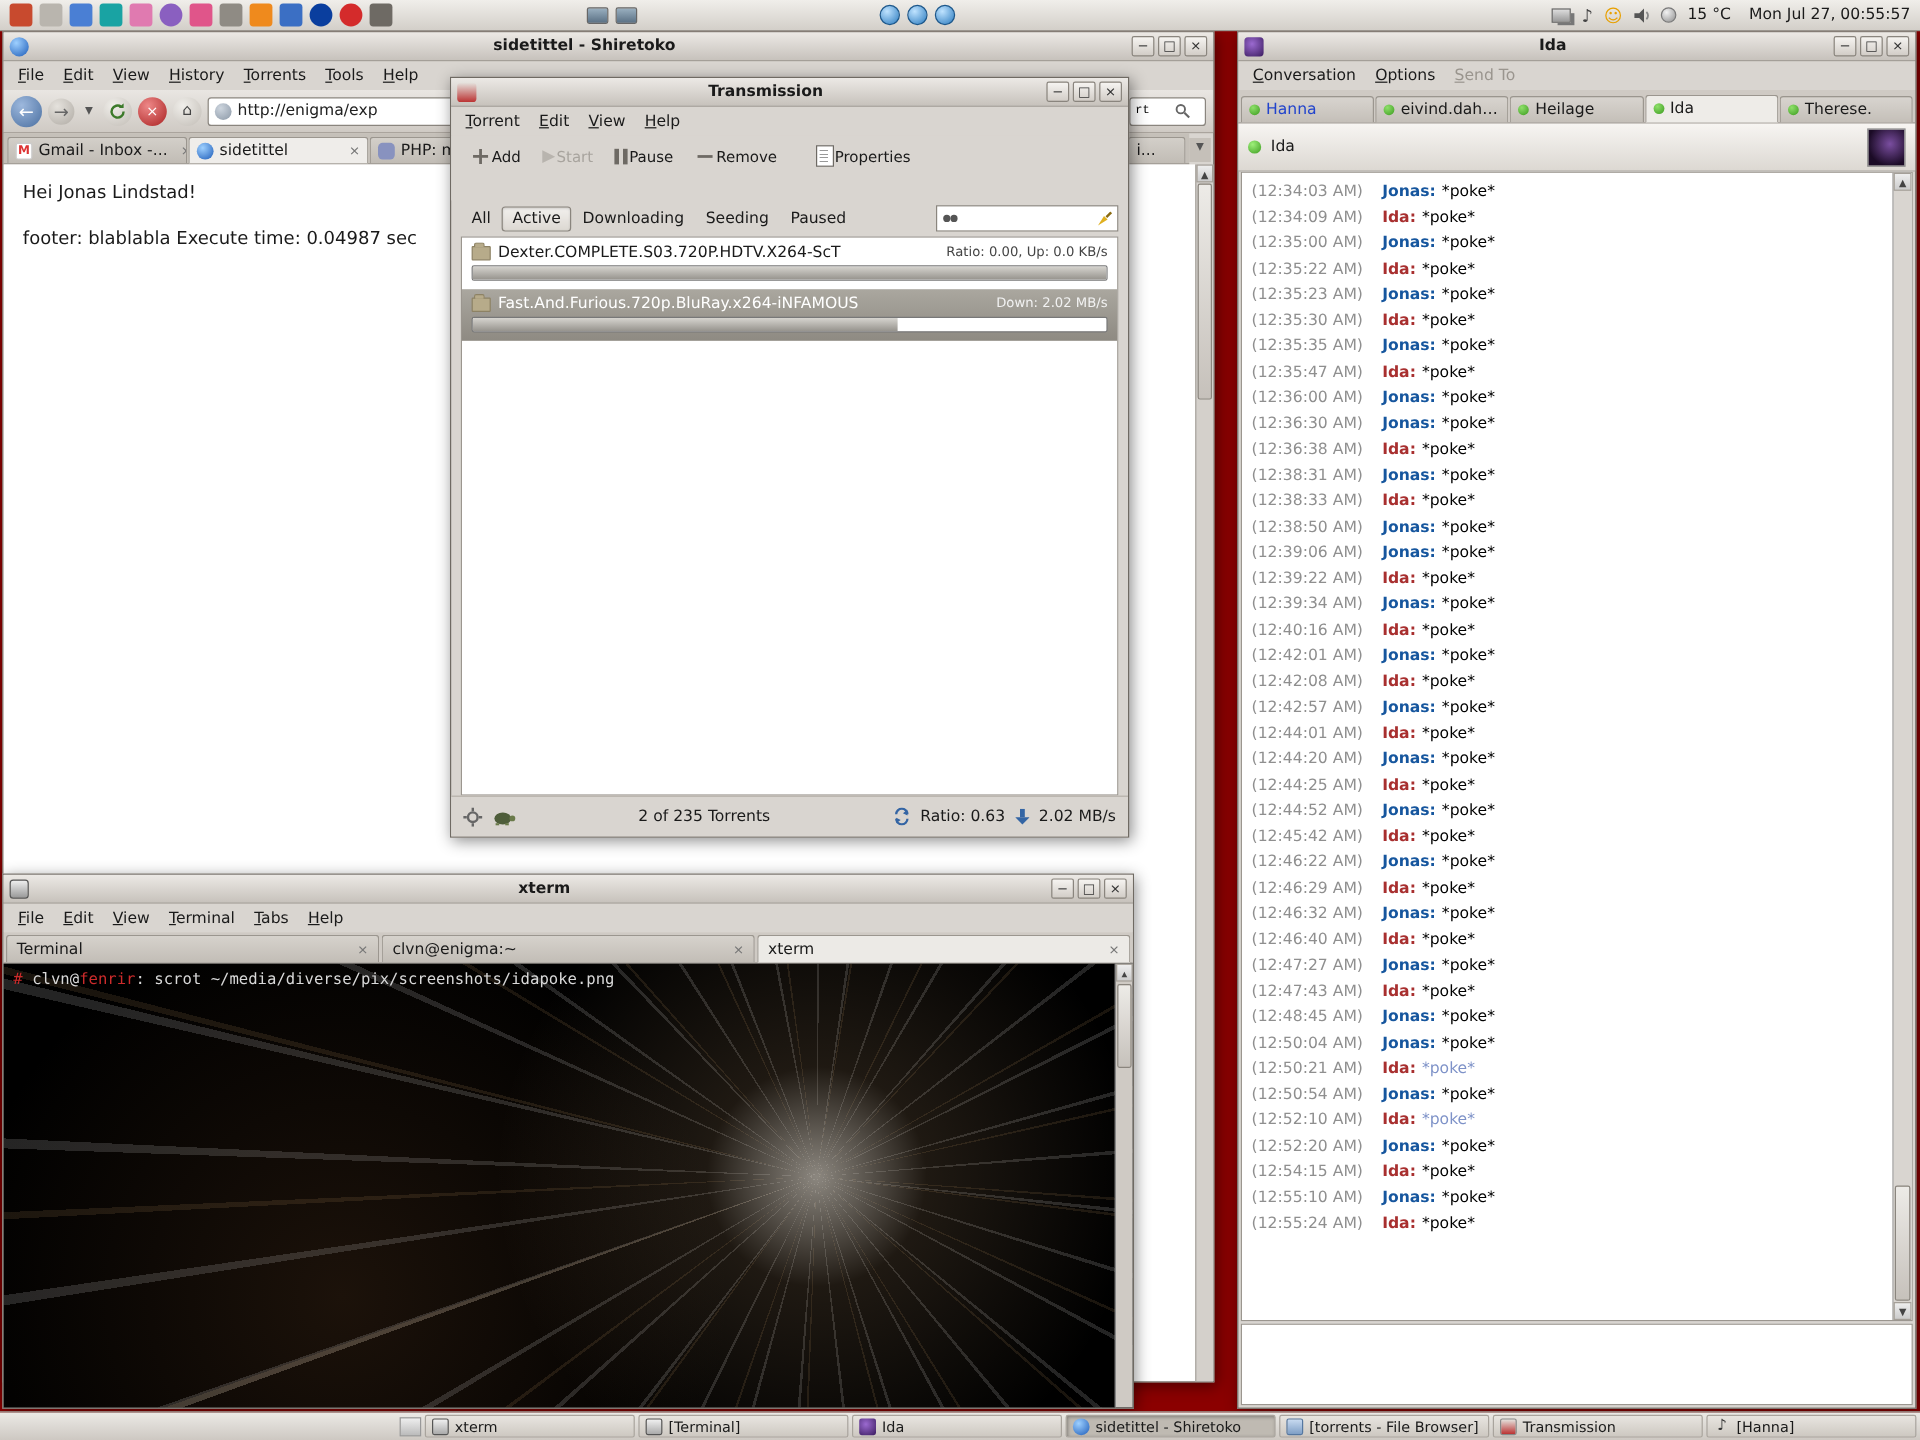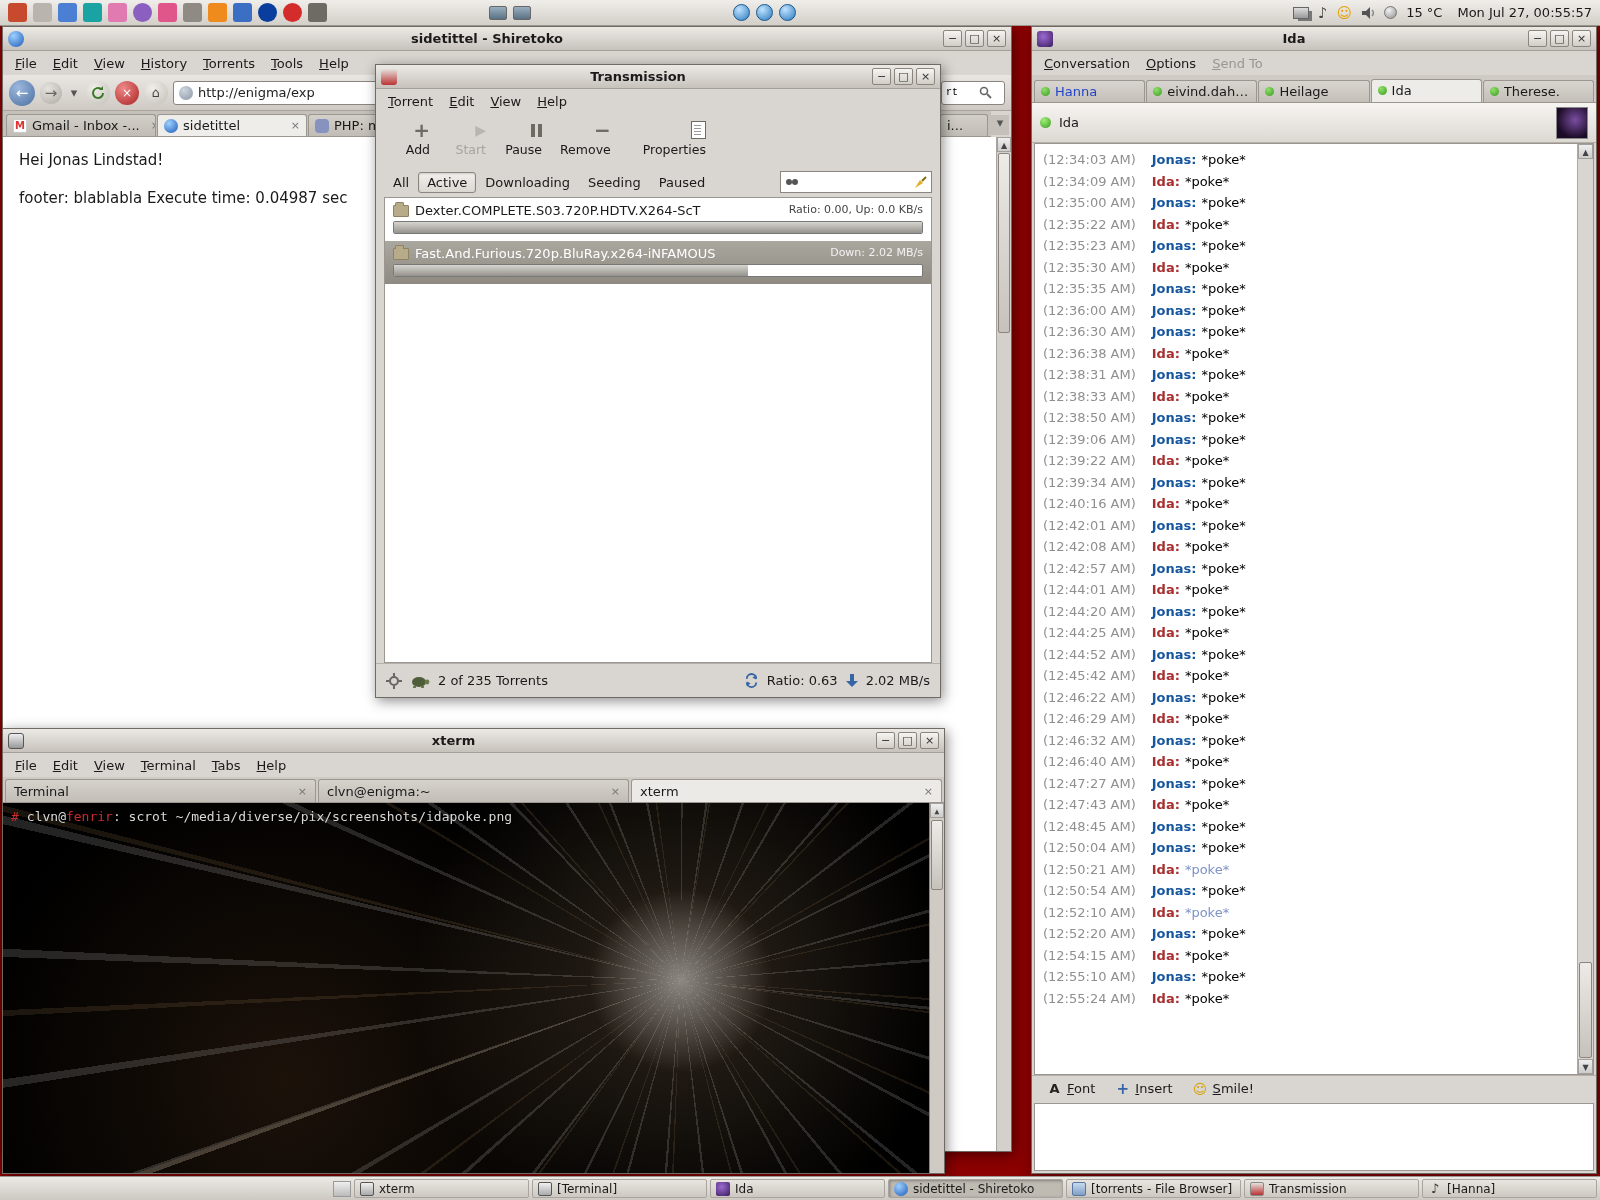--- a/index.html
+++ b/index.html
@@ -54,21 +54,21 @@
 .ffchev{width:18px;height:20px;margin:4px 2px 0 0;color:#555;text-align:center}
 .fcontent{flex:1;background:#fff;position:relative;padding:14px 16px;font-size:15px}
 .fheading{margin-bottom:20px}
 .ffscroll{position:absolute;top:0;bottom:0;right:0;width:15px;background:#d4d0cb;border-left:1px solid #a9a49d}
 .ffscroll .sthumb{top:16px;height:180px}
 
 
 #win-tr{left:375px;top:64px;width:566px;height:634px;z-index:3}
 .tr-ico{background:linear-gradient(#e4e1dc,#b33)}
 .ttools{flex:0 0 54px;display:flex;align-items:flex-start;padding:4px 8px 2px;gap:2px;background:#d9d5d0}
-.titem{display:flex;flex-direction:column;align-items:flex-end;gap:1px;min-width:54px;padding:2px 8px;font-size:12.5px;border-radius:3px}
+.titem{display:flex;flex-direction:row;align-items:center;gap:1px;min-width:54px;padding:2px 8px;font-size:12.5px;border-radius:3px}
 .titem:nth-of-type(5){margin-left:14px}
 .tbi{height:22px;display:flex;align-items:center;justify-content:center;font-size:20px;color:#6e6a64;font-weight:bold}
 .tbi-add::before{content:"+"}
 .tbi-start::before{content:"▶";font-size:14px;color:#b8b4ae;font-weight:normal}
 .tbi-pause::before{content:"";width:11px;height:13px;background:linear-gradient(90deg,#6e6a64 0 4px,transparent 4px 7px,#6e6a64 7px 11px)}
 .tbi-remove::before{content:"−"}
 .tbi-properties::before{content:"";width:13px;height:16px;background:#fff;border:1px solid #6e6a64;background-image:repeating-linear-gradient(#999 0 1px,transparent 1px 3px);background-size:7px 10px;background-position:2px 3px;background-repeat:no-repeat}
 .titem.disabled{color:#a8a49e}
 .tfilter{flex:0 0 30px;display:flex;align-items:center;gap:3px;padding:0 8px}
 .fbtn{padding:2px 8px;border:1px solid transparent;border-radius:3px}
@@ -80,21 +80,21 @@
 .line1{display:flex;align-items:flex-start;gap:6px;margin-bottom:3px}
 .tname{flex:1;white-space:nowrap;overflow:hidden}
 .tstats{font-size:11px;color:#444;white-space:nowrap}
 .folder{width:16px;height:12px;flex:0 0 16px;background:#b7ab8a;border:1px solid #8d8264;border-radius:1px;position:relative;margin-top:2px}
 .folder::before{content:"";position:absolute;top:-4px;left:1px;width:7px;height:3px;background:#b7ab8a;border:1px solid #8d8264;border-bottom:none;border-radius:2px 2px 0 0}
 .pbar{height:13px;border:1px solid #787878;border-radius:2px;background:#fff;overflow:hidden}
 .pfill{height:100%;background:linear-gradient(#d6d4cf,#96938d)}
 .trow.selected{background:linear-gradient(#aaa79f,#8e8a82);color:#fff}
 .trow.selected .tstats{color:#f2f2f2}
 .tstatus{flex:0 0 34px;display:flex;align-items:center;gap:8px;padding:0 10px;background:#d9d5d0;border-top:1px solid #b5b0a9}
-.tcount{flex:1;text-align:left}
+.tcount{flex:1;text-align:center}
 .statico{display:flex;align-items:center}
 
 
 #win-xt{left:2px;top:728px;width:943px;height:446px;z-index:4}
 .xt-ico{background:linear-gradient(#eee,#999);border:1px solid #555}
 .xtabs{flex:0 0 26px;display:flex;background:#cfcac4;border-bottom:1px solid #9b968f;padding:2px 2px 0;gap:2px}
 .xtab{flex:1;display:flex;align-items:center;border:1px solid #9b968f;border-bottom:none;border-radius:3px 3px 0 0;background:linear-gradient(#d6d2cc,#c2bdb6);padding:2px 8px;overflow:hidden;white-space:nowrap}
 .xtab.active{background:#eceae6}
 .term{flex:1;background:#000;position:relative;overflow:hidden;font-family:"DejaVu Sans Mono","Liberation Mono",monospace;font-size:13px}
 .fractal{position:absolute;inset:0;background:
@@ -337,20 +337,23 @@
       </div>
 
       <div class="msg">
         <span class="mtime">(12:35:30 AM)</span><span class="msender s-ida">Ida</span><span class="mtext">*poke*</span>
       </div>
 
       <div class="msg">
         <span class="mtime">(12:35:35 AM)</span><span class="msender s-jonas">Jonas</span><span class="mtext">*poke*</span>
       </div>
 
+      <div class="msg">
+        <span class="mtime">(12:35:47 AM)</span><span class="msender s-ida">Ida</span><span class="mtext">*poke*</span>
+      </div>
 
       <div class="msg">
         <span class="mtime">(12:36:00 AM)</span><span class="msender s-jonas">Jonas</span><span class="mtext">*poke*</span>
       </div>
 
       <div class="msg">
         <span class="mtime">(12:36:30 AM)</span><span class="msender s-jonas">Jonas</span><span class="mtext">*poke*</span>
       </div>
 
       <div class="msg">
@@ -470,37 +473,20 @@
         <span class="mtime">(12:54:15 AM)</span><span class="msender s-ida">Ida</span><span class="mtext">*poke*</span>
       </div>
 
       <div class="msg">
         <span class="mtime">(12:55:10 AM)</span><span class="msender s-jonas">Jonas</span><span class="mtext">*poke*</span>
       </div>
 
       <div class="msg">
         <span class="mtime">(12:55:24 AM)</span><span class="msender s-ida">Ida</span><span class="mtext">*poke*</span>
       </div>
-    </div>
-  <div class="ptools">
-
-      <span class="ptool">
-        <span class="pti pi-font"></span>
-        <span class="mn">Font</span>
-      </span>
-
-      <span class="ptool">
-        <span class="pti pi-insert"></span>
-        <span class="mn">Insert</span>
-      </span>
-
-      <span class="ptool">
-        <span class="pti pi-smile"></span>
-        <span class="mn">Smile!</span>
-      </span>
     </div>
   <div class="pinput"></div>
 </div>
 
 <div class="win" id="win-tr">
   <div class="tbar">
     <span class="wico tr-ico"></span>
     <span class="wtitle">Transmission</span>
     <span class="wbtns">
       <span class="wbtn wbtn-min"></span>

